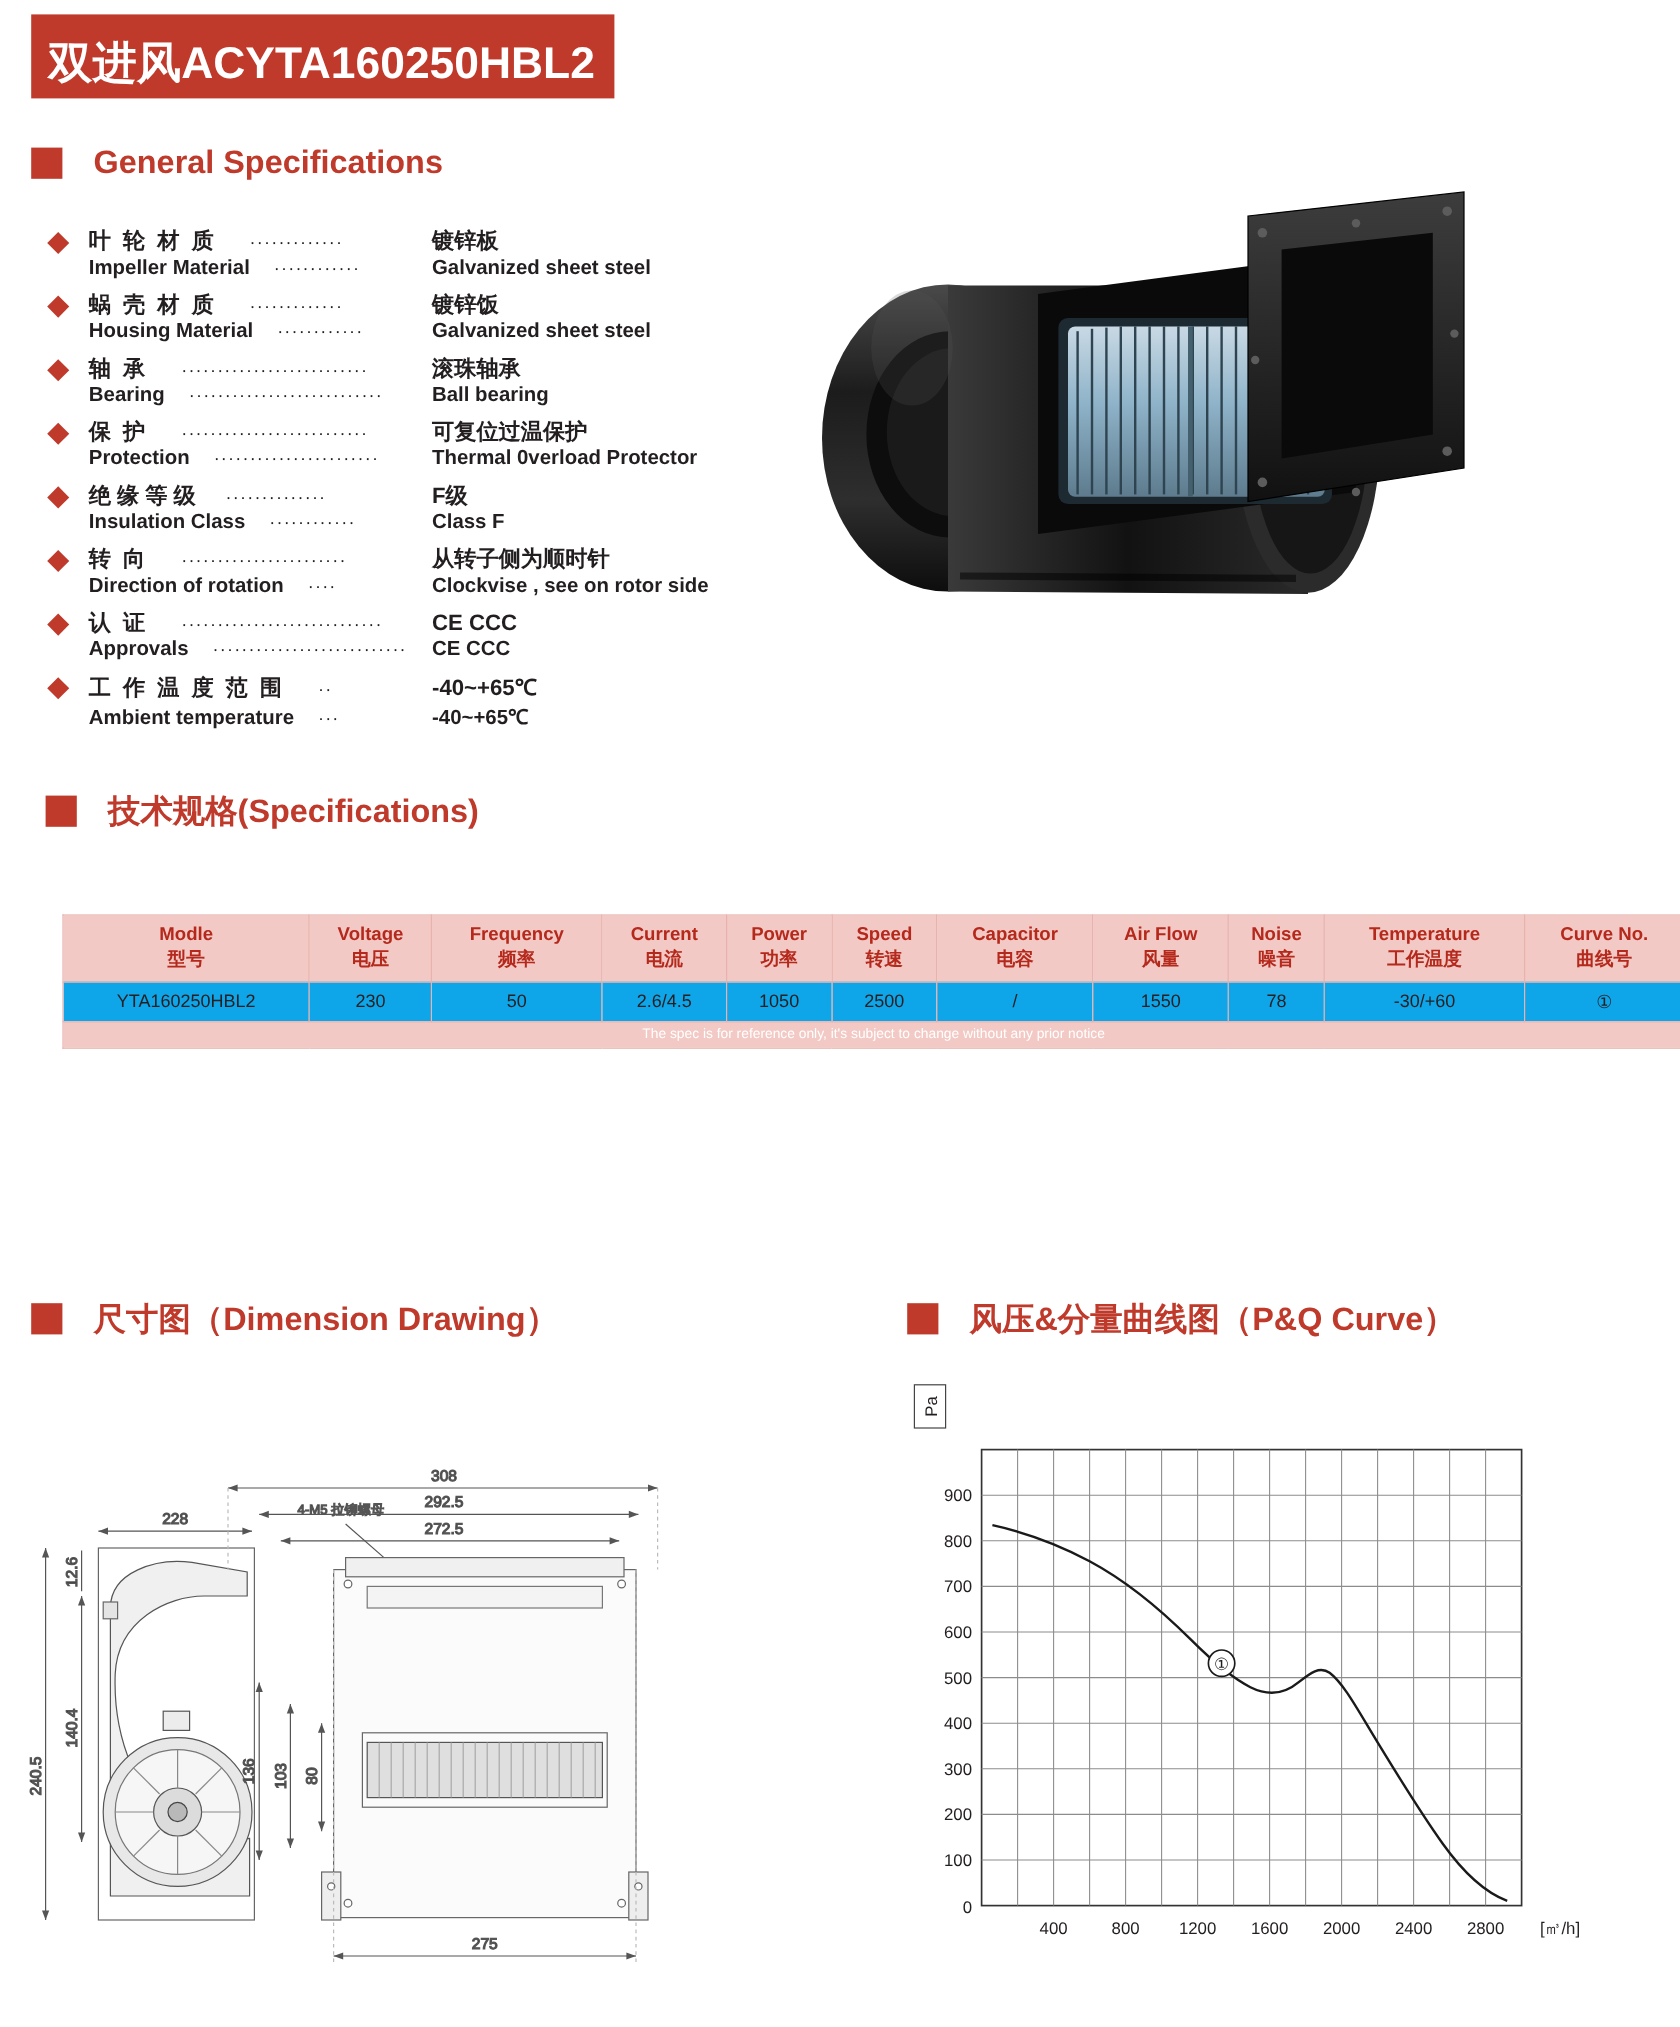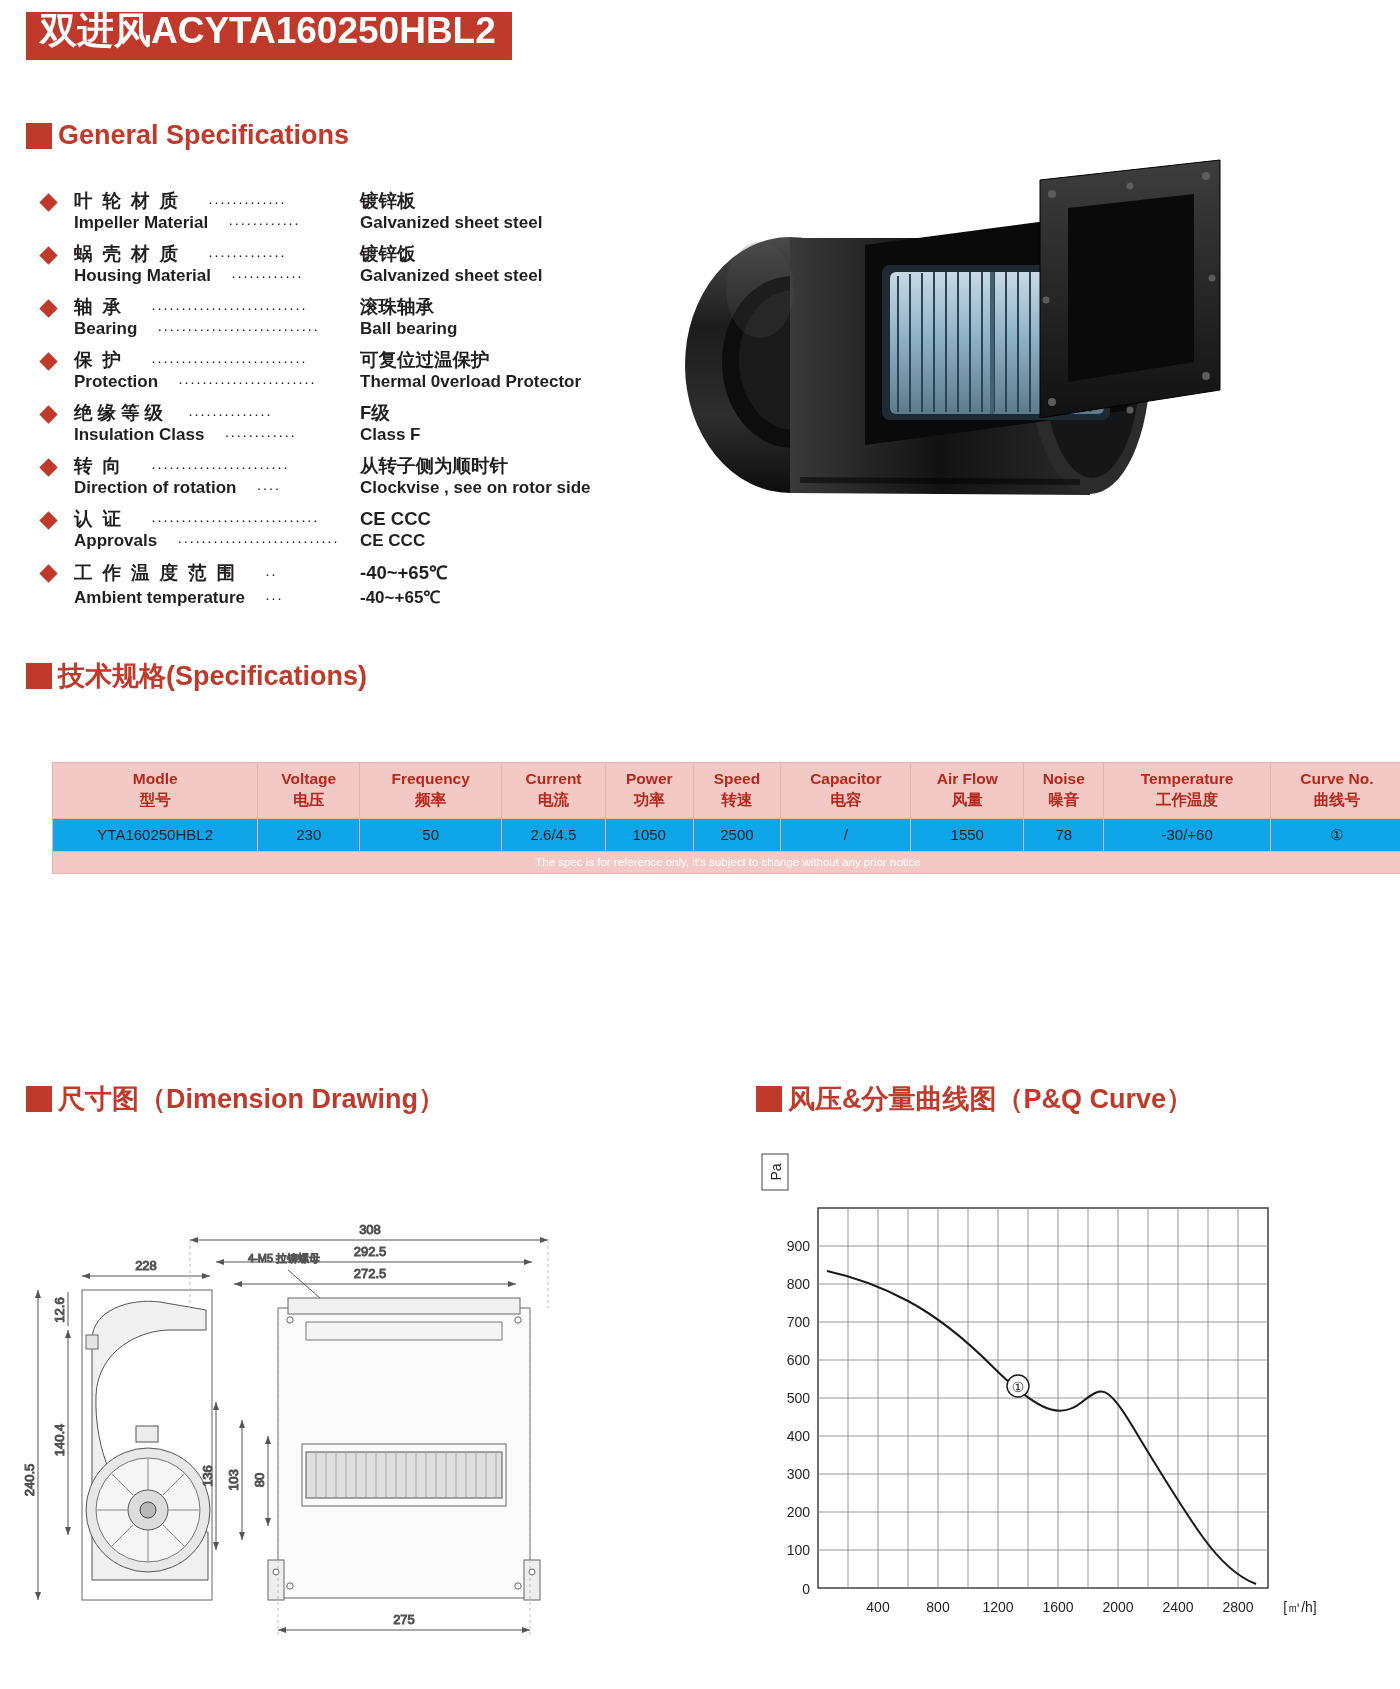--- a/index.html
+++ b/index.html
@@ -17,47 +17,47 @@
   
   .title-bar {
     position: absolute;
     left: 26px;
     top: 12px;
     background: #c0392b;
     background: #bf3a2b;
     color: #ffffff;
     font-size: 37px;
     font-weight: bold;
-    padding: 0 16px 9px 14px;
+    padding: 22px 16px 9px 14px;
     letter-spacing: 0px;
     line-height: 1.05;
   }
 
   
   .sec-head {
     position: absolute;
     display: flex;
     align-items: center;
-    gap: 6px;
+    gap: 26px;
   }
   .sec-head .mark {
     width: 26px;
     height: 26px;
     background: #bf3a2b;
     display: block;
   }
   .sec-head .txt {
     color: #bf3a2b;
     font-size: 27px;
     font-weight: bold;
     white-space: nowrap;
   }
 
   #head-general { left: 26px; top: 120px; }
-  #head-spec    { left: 26px; top: 658px; }
+  #head-spec    { left: 38px; top: 658px; }
   #head-dim     { left: 26px; top: 1081px; }
   #head-pq      { left: 756px; top: 1081px; }
 
   
   .spec-list {
     position: absolute;
     left: 40px;
     top: 188px;
     width: 620px;
   }

